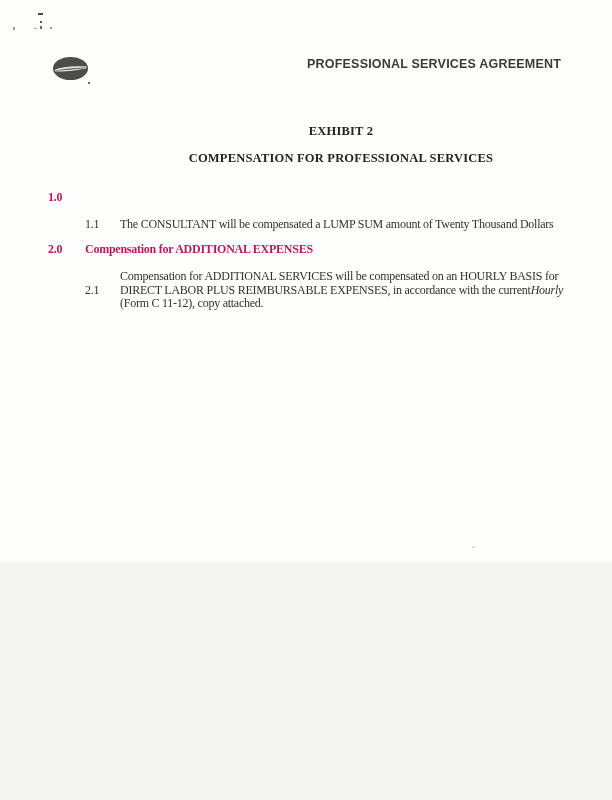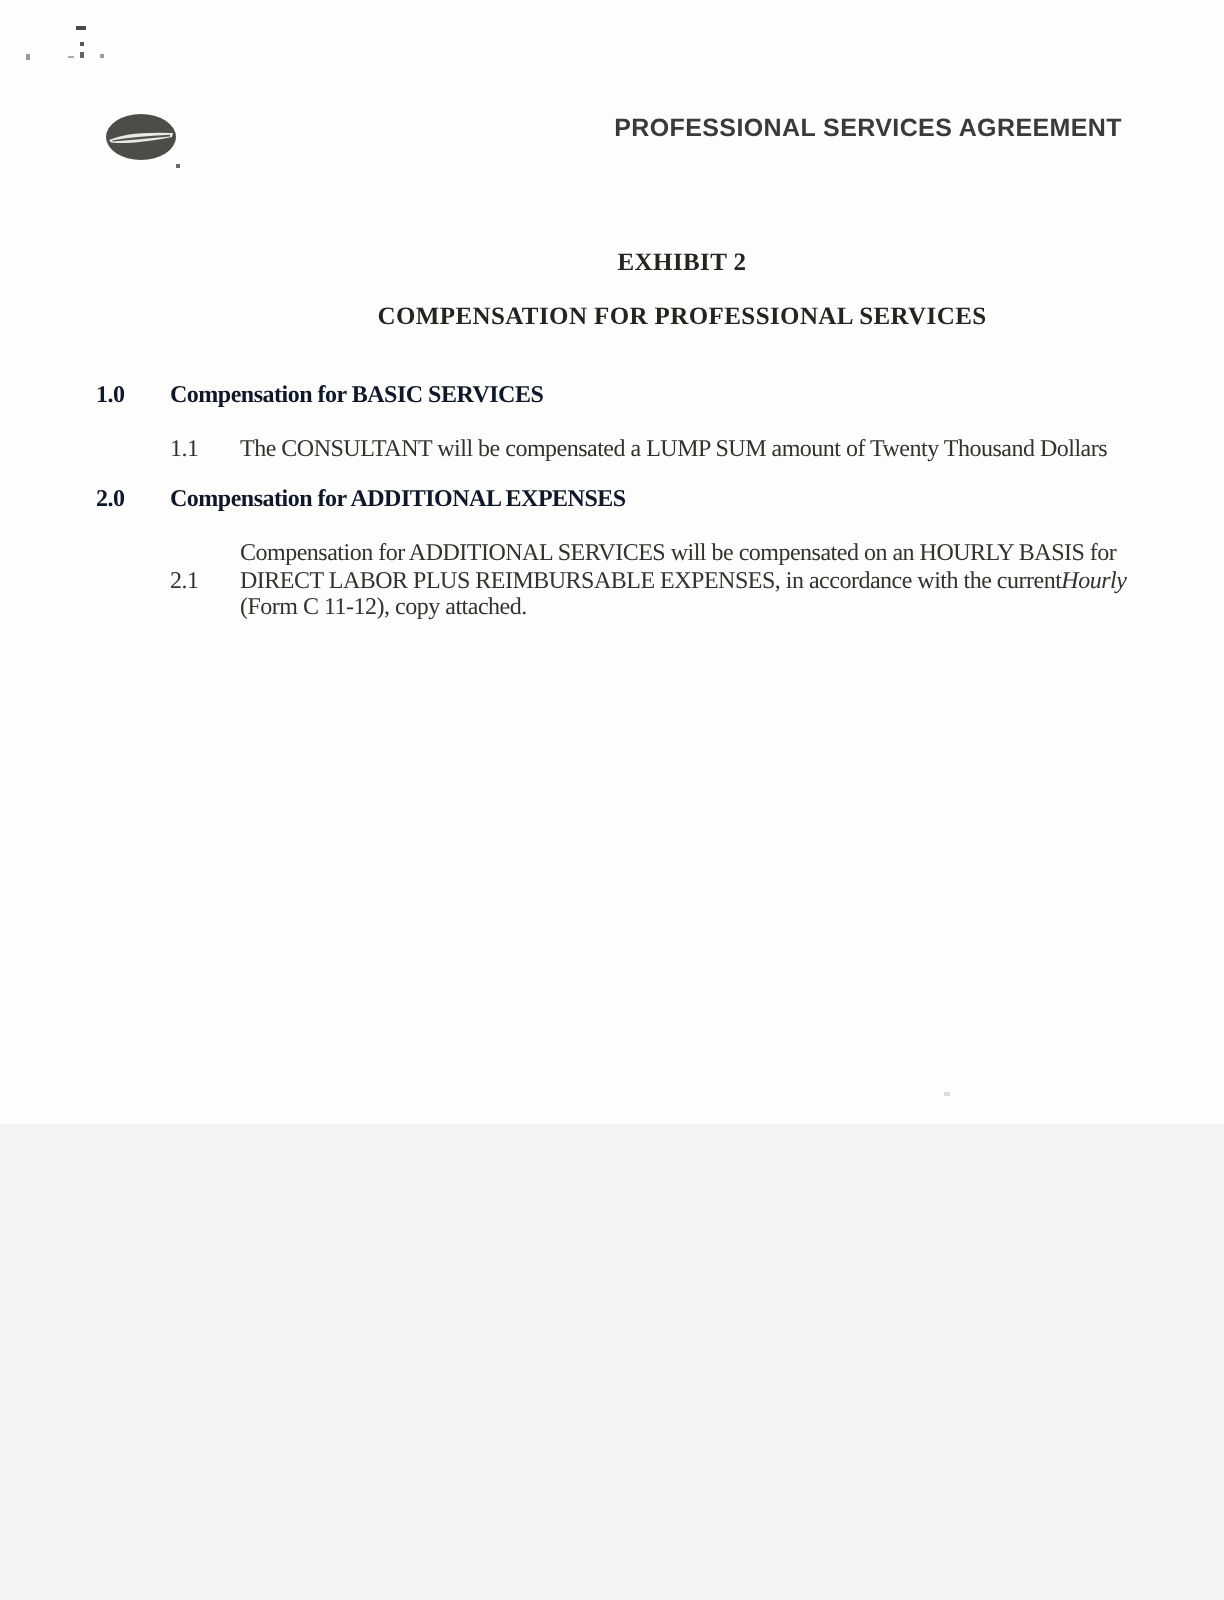--- a/index.html
+++ b/index.html
@@ -49,21 +49,21 @@
 
   
   .content {
     position: absolute; left: 48px; top: 191px;
     width: 516px;
     font-size: 12px;
     letter-spacing: -0.25px;
     line-height: 13.8px;
   }
   .section { margin: 0; }
-  .section-head { display: flex; font-weight: bold; color: #0f172a; margin-bottom: 13px; }
+  .section-head { display: flex; font-weight: bold; color: #be185d; margin-bottom: 13px; }
   .sec-num { width: 37px; flex: 0 0 37px; }
   .item { display: flex; margin-left: 37px; margin-bottom: 11.5px; color: #34322e; align-items: center; }
   .item-num { width: 35px; flex: 0 0 35px; }
   .item-body { width: 441px; }
   .tline { white-space: nowrap; }
   .it { font-style: italic; }
 </style>
 </head>
 <body>
 
@@ -88,21 +88,20 @@
   <h1 class="doc-title">PROFESSIONAL SERVICES AGREEMENT</h1>
 
   <div class="exhibit-heading">EXHIBIT 2</div>
   <div class="comp-heading">COMPENSATION FOR PROFESSIONAL SERVICES</div>
 
   <div class="content">
 
     <div class="section">
       <div class="section-head">
         <span class="sec-num">1.0</span>
-        <span class="sec-title">Compensation for BASIC SERVICES</span>
       </div>
       <div class="item">
         <span class="item-num">1.1</span>
         <div class="item-body">
           <div class="tline"><span>The CONSULTANT will be compensated a LUMP SUM amount of Twenty Thousand Dollars</span></div>
         </div>
       </div>
     </div>
 
     <div class="section">

